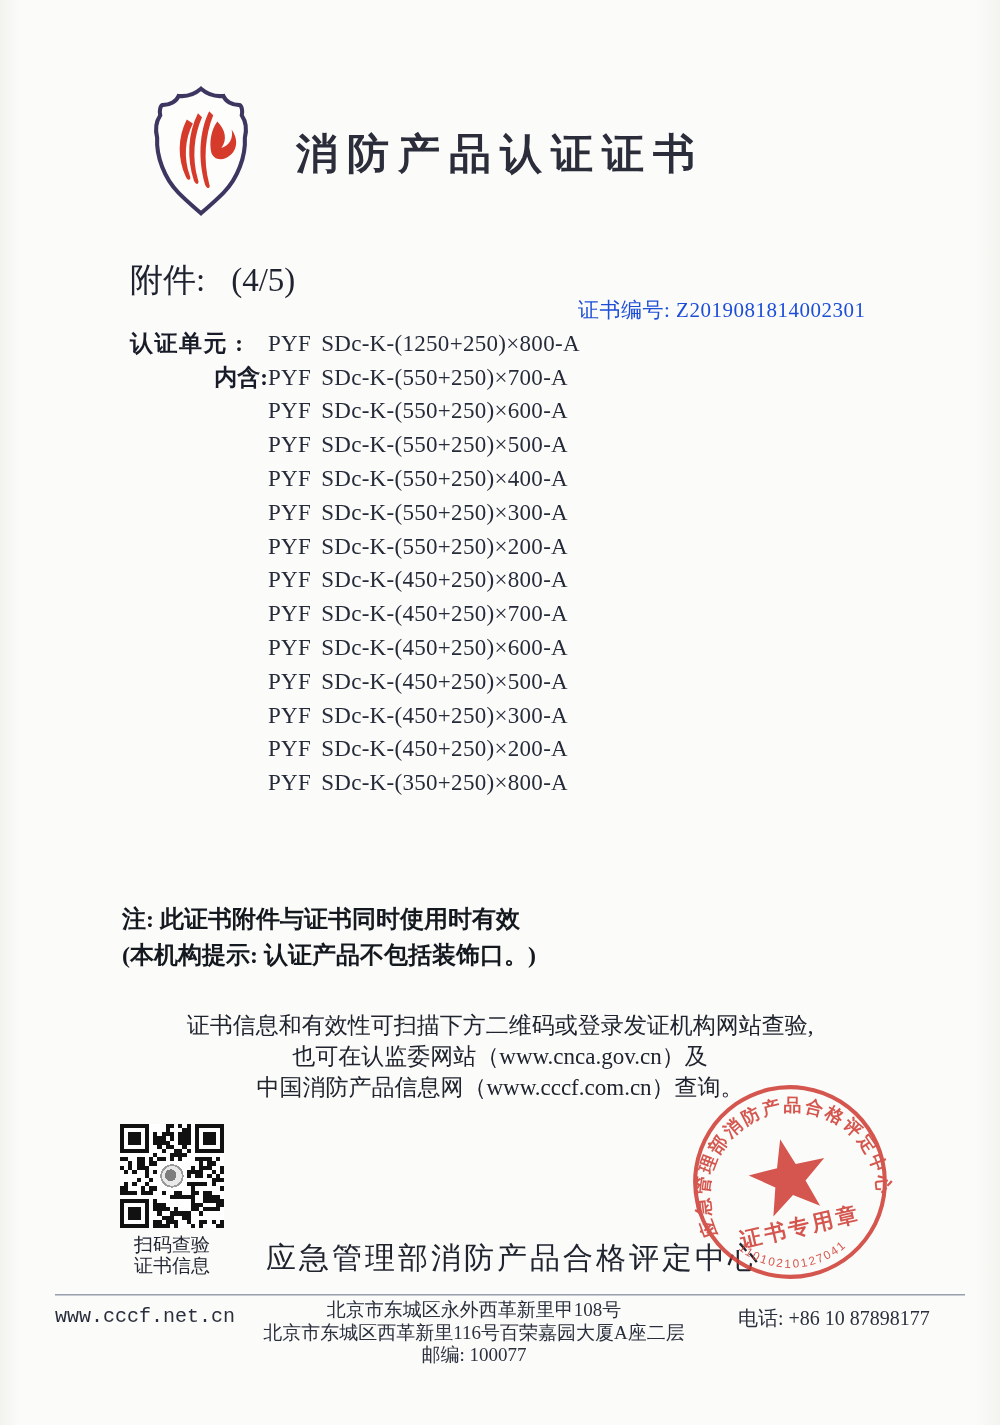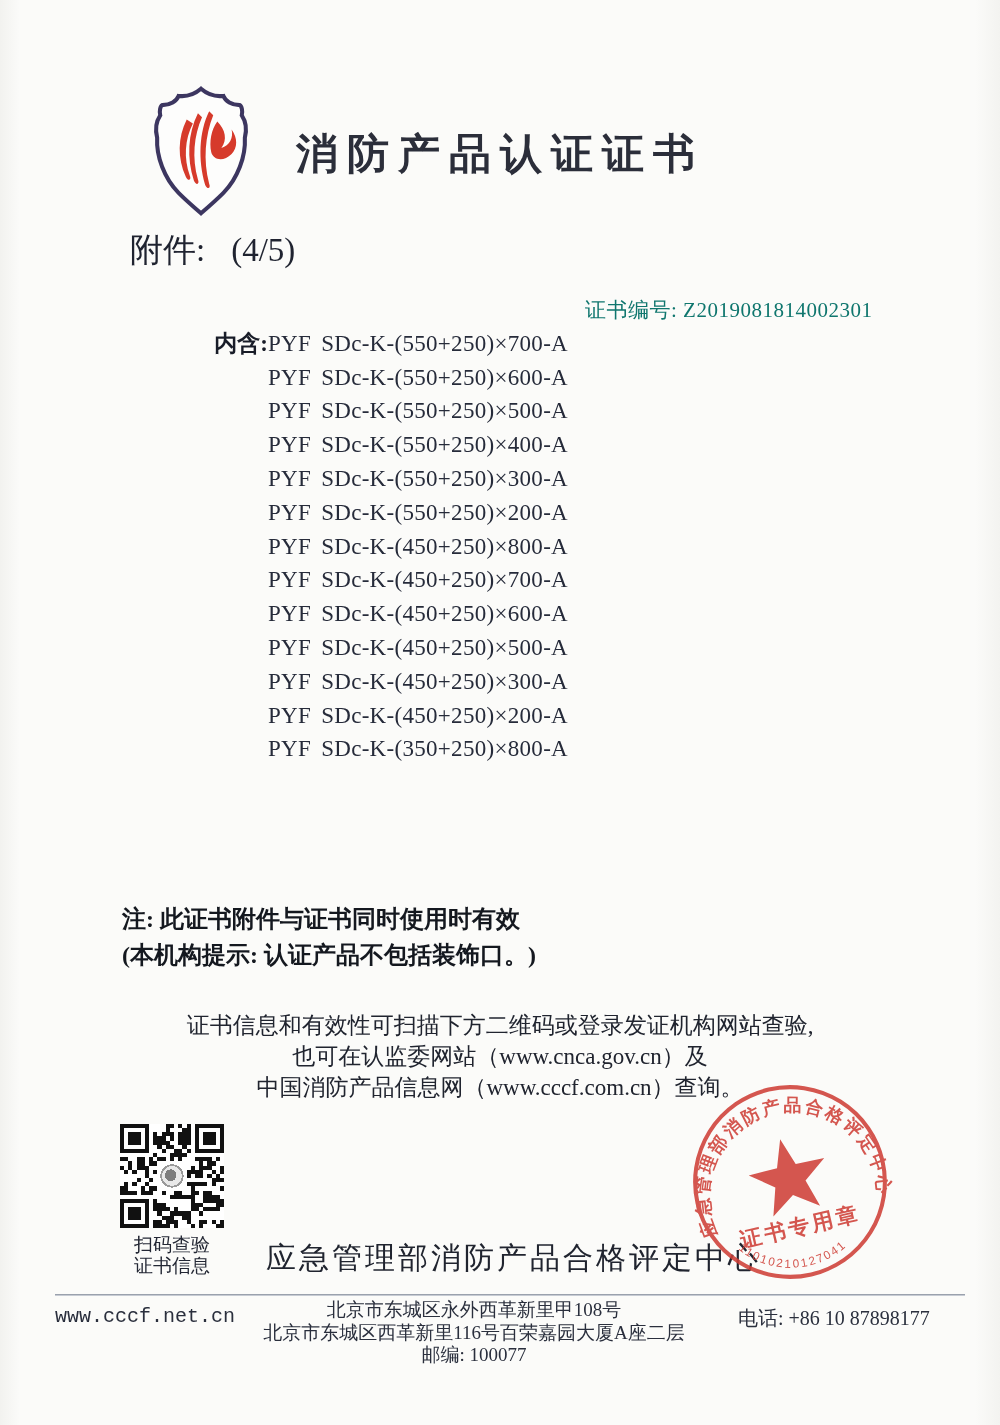--- a/index.html
+++ b/index.html
@@ -14,23 +14,23 @@
   .abs { position:absolute; }
 
   
   .logo { left:150px; top:84px; width:102px; height:134px; }
   .title {
     left:0; right:0; top:126px; text-align:center;
     font-size:42px; letter-spacing:9px; color:#2b2e3a; font-weight:600;
   }
 
   
-  .attach { left:130px; top:228px; font-size:33px; color:#1f2330; }
+  .attach { left:130px; top:258px; font-size:33px; color:#1f2330; }
   .attach .gap { display:inline-block; width:26px; }
-  .certno { left:578px; top:296px; font-size:21px; color:#0f766e; letter-spacing:0.5px;margin-left:7px; }
+  .certno { left:578px; top:296px; font-size:21px; color:#1d4ed8; letter-spacing:0.5px; }
 
   
   .fields { left:130px; top:327px; width:720px; }
   .frow { display:flex; align-items:center; height:33.8px; }
   .flabel {
     width:138px; font-weight:bold; font-size:23px; color:#181c28;
     letter-spacing:1.5px; flex:none;
   }
   .flabel.right { text-align:right; letter-spacing:0; }
   .fvalue { font-size:23px; color:#262b3a; letter-spacing:0.3px; word-spacing:4px; }
@@ -79,20 +79,24 @@
 <div class="abs attach">
   <span>附件:</span><span class="gap"></span><span>(4/5)</span>
 </div>
 
 <div class="abs certno">
   <span>证书编号:</span>
   <span>Z2019081814002301</span>
 </div>
 
 <div class="abs fields">
+  <div class="frow">
+    <span class="flabel">认证单元 :</span>
+    <span class="fvalue">PYF SDc-K-(1250+250)×800-A</span>
+  </div>
   <div class="frow">
     <span class="flabel right">内含:</span>
     <span class="fvalue">PYF SDc-K-(550+250)×700-A</span>
   </div>
   <div class="frow">
       <span class="flabel"></span>
       <span class="fvalue">PYF SDc-K-(550+250)×600-A</span>
     </div>
   <div class="frow">
       <span class="flabel"></span>

